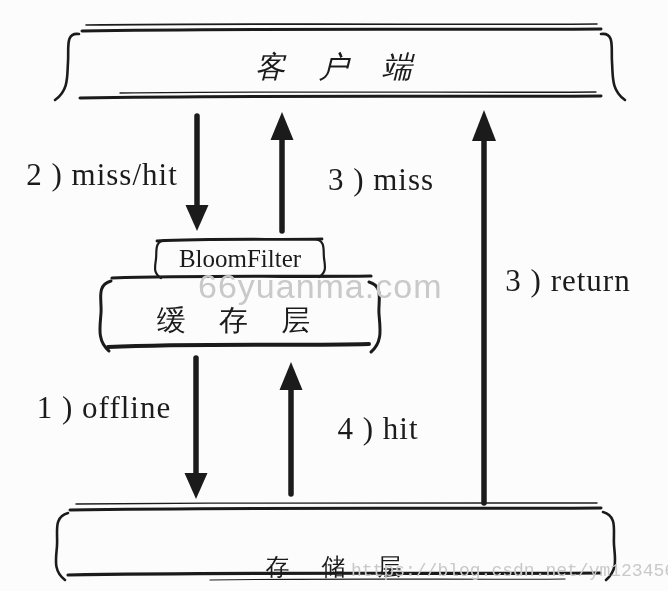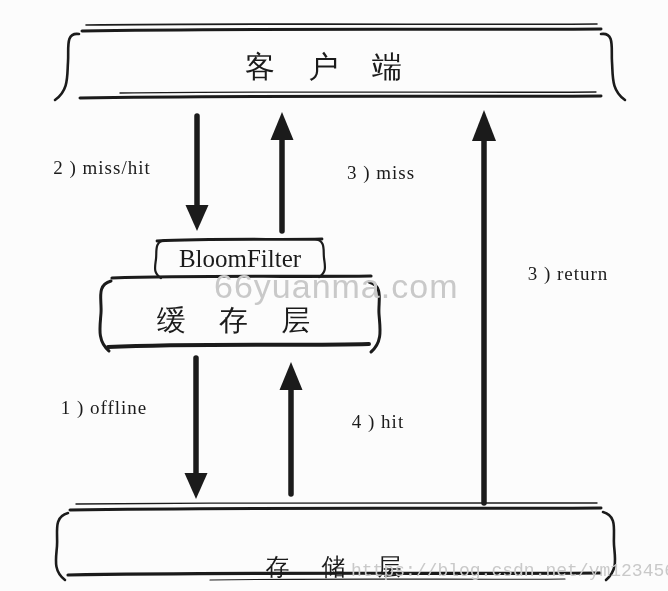--- a/index.html
+++ b/index.html
@@ -20,21 +20,21 @@
   .hand { stroke: var(--ink); fill: none; stroke-linecap: round; }
   .head { fill: var(--ink); stroke: none; }
   .lbl {
     position: absolute;
     color: var(--ink);
     font-family: "Liberation Serif", "DejaVu Serif", serif;
     text-align: center;
     white-space: nowrap;
   }
   .node-lbl { letter-spacing: 13px; }
-  .edge-lbl { font-size: 19px; letter-spacing: 1px; }
+  .edge-lbl { font-size: 31px; letter-spacing: 1px; }
   .wm {
     position: absolute;
     color: var(--watermark);
     white-space: nowrap;
   }
   .wm-center { font-family: "Liberation Sans", "DejaVu Sans", sans-serif; font-size: 34px; letter-spacing: 1px; }
   .wm-bottom { font-family: "Liberation Mono", "DejaVu Sans Mono", monospace; font-size: 18px; }
 </style>
 </head>
 <body>
@@ -94,37 +94,37 @@
       <polygon class="head" points="196,499 184.5,473 207.5,473"></polygon>
     </g>
 
     <g>
       <path class="hand" d="M291 494 L291 389" stroke-width="5.5"></path>
       <polygon class="head" points="291,362 279.5,390 302.5,390"></polygon>
     </g>
 
   </svg>
 
-  <div class="lbl node-lbl" style="left:240px; top:47px; width:180px; font-size:30px;">客 户 端</div>
+  <div class="lbl node-lbl" style="left:250px; top:47px; width:180px; font-size:30px;font-style:italic;">客 户 端</div>
 
   <div class="lbl" style="left:158px; top:245px; width:164px; font-size:25px;">BloomFilter</div>
 
   <div class="lbl node-lbl" style="left:140px; top:301px; width:200px; font-size:29px;">缓 存 层</div>
 
   <div class="lbl node-lbl" style="left:250px; top:551px; width:180px; font-size:24px;">存 储 层</div>
 
   <div class="lbl edge-lbl" style="left:14px; top:157px; width:176px;">2 ) miss/hit</div>
 
   <div class="lbl edge-lbl" style="left:322px; top:162px; width:118px;">3 ) miss</div>
 
   <div class="lbl edge-lbl" style="left:498px; top:263px; width:140px;">3 ) return</div>
 
   <div class="lbl edge-lbl" style="left:18px; top:391px; width:172px; line-height:33px;text-align:center;">
     <div>1 ) offline</div>
   </div>
 
   <div class="lbl edge-lbl" style="left:326px; top:411px; width:104px;">4 ) hit</div>
 
-  <div class="wm wm-center" style="left:214px; top:267px;">66yuanma.com</div>
+  <div class="wm wm-center" style="left:198px; top:267px;">66yuanma.com</div>
 
   <div class="wm wm-bottom" style="left:351px; top:561px;">https://blog.csdn.net/ym12345667</div>
 
 </div>
 
 </body></html>

